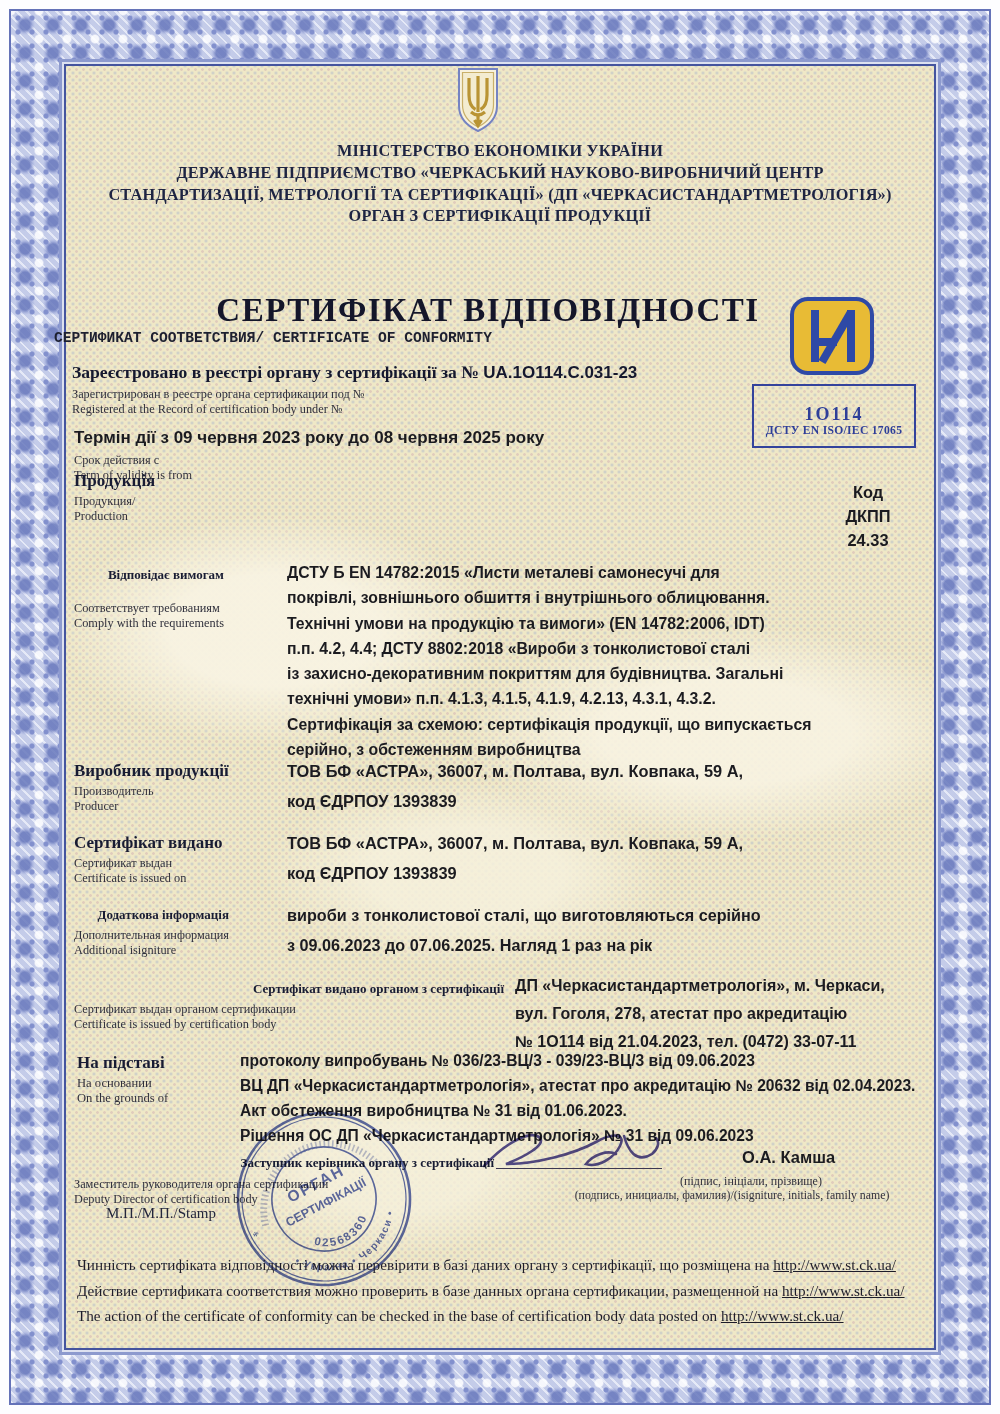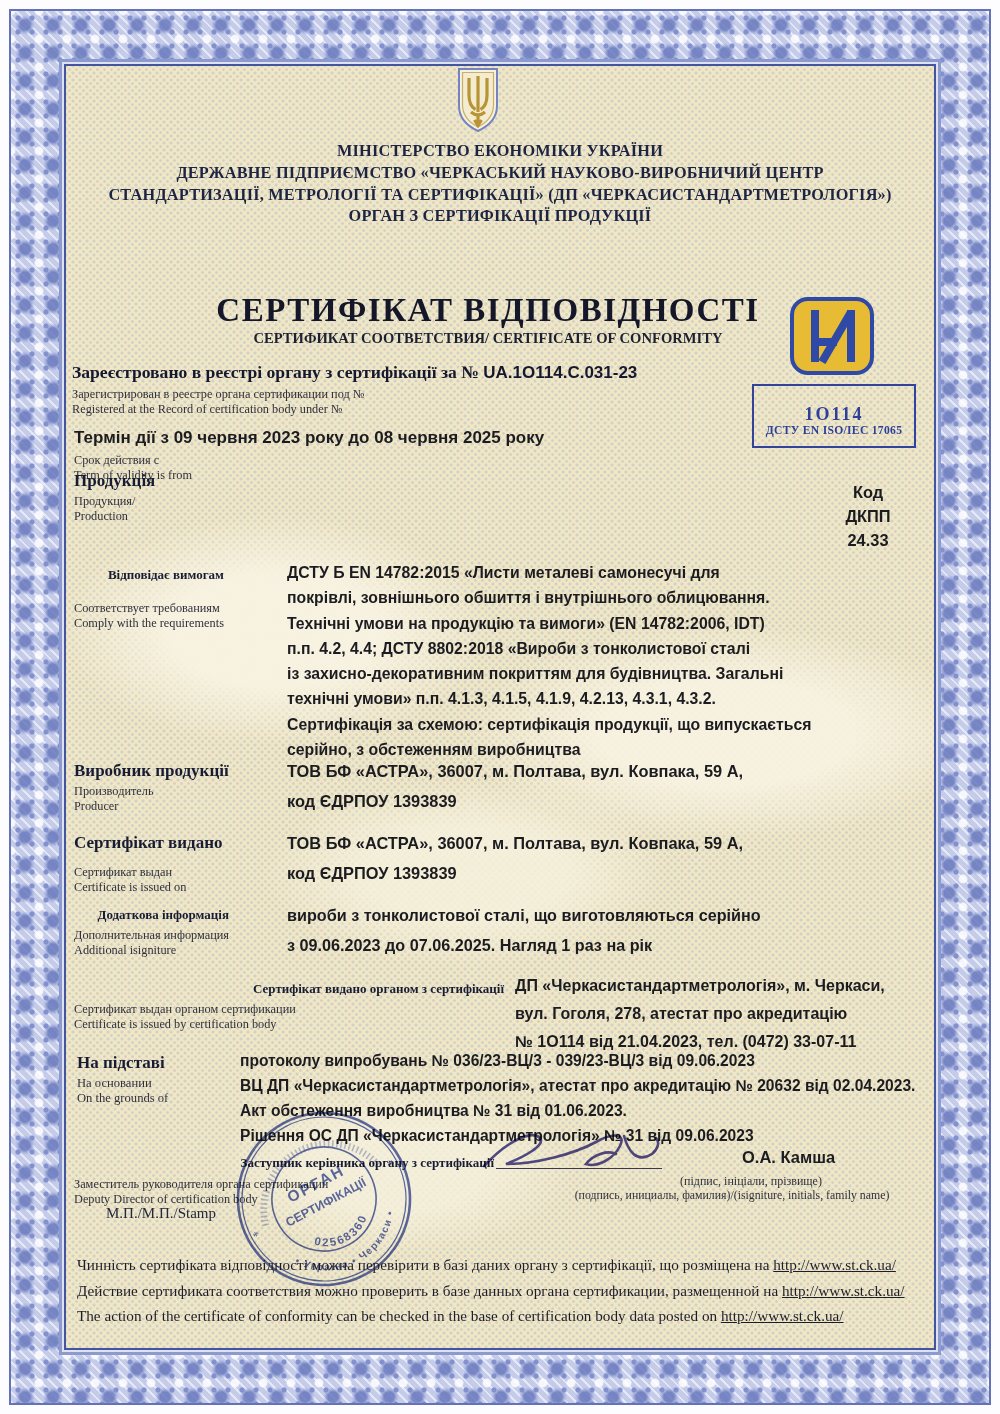--- a/index.html
+++ b/index.html
@@ -27,22 +27,22 @@
       radial-gradient(ellipse 250px 120px at 38% 86%, rgba(246,241,221,.8) 35%, rgba(246,241,221,0) 72%),
       radial-gradient(circle, rgba(194,148,170,.32) 1px, rgba(194,148,170,0) 1.7px),
       radial-gradient(circle, rgba(125,147,204,.32) 1px, rgba(125,147,204,0) 1.7px);
     background-size:100% 100%,100% 100%,100% 100%,100% 100%,7px 7px,7px 7px;
     background-position:0 0,0 0,0 0,0 0,0 0,3.5px 3.5px;
     background-repeat:no-repeat,no-repeat,no-repeat,no-repeat,repeat,repeat;}
   .ministry{left:0;right:0;top:74px;text-align:center;font-weight:bold;
             font-size:16.3px;line-height:21.8px;color:#1d2442;letter-spacing:.2px;}
   .title{left:0;right:0;top:226px;text-align:center;font-weight:bold;font-size:33px;
          letter-spacing:1.5px;color:#14162a;transform:translateX(-12px);}
-  .subtitle{left:0;right:0;top:264px;text-align:center;font-weight:bold;font-size:14.6px;
-            color:#1d2030;transform:translateX(-12px);}
+  .subtitle{left:0;right:0;top:264px;text-align:left;font-weight:bold;font-size:14.6px;
+            color:#1d2030;transform:translateX(-12px);font-family:Liberation Mono, monospace;}
   .lbl{font-weight:bold;font-size:17px;line-height:21px;color:#181c33;}
   .lbl.sm{font-size:13px;text-align:right;}
   .sub{font-size:12.3px;line-height:15.2px;color:#30303c;}
   .val{font-family:"Liberation Sans","DejaVu Sans",sans-serif;font-weight:bold;
        color:#1b1b20;white-space:pre-line;}
   .sans{font-family:"Liberation Sans","DejaVu Sans",sans-serif;}
   .accbox{border:2px solid #33439c;color:#2e3f99;text-align:center;padding-top:18px;}
   .accbox .n1{font-weight:bold;font-size:18px;letter-spacing:2px;line-height:20px;}
   .accbox .n2{font-weight:bold;font-size:11.6px;line-height:14px;letter-spacing:.3px;}
   .foot{font-size:15.2px;color:#1d1d2a;white-space:nowrap;}
@@ -135,21 +135,21 @@
     <div class="abs" style="left:8px;top:694px">
       <div class="lbl">Виробник продукції</div>
       <div class="sub" style="margin-top:3px">Производитель</div>
       <div class="sub">Producer</div>
     </div>
     <div class="abs val" style="left:221px;top:690px;width:600px;font-size:16.4px;line-height:30px">ТОВ БФ «АСТРА», 36007, м. Полтава, вул. Ковпака, 59 А,
 код ЄДРПОУ 1393839</div>
 
     <div class="abs" style="left:8px;top:766px">
       <div class="lbl">Сертифікат видано</div>
-      <div class="sub" style="margin-top:12px">Сертификат выдан</div>
+      <div class="sub" style="margin-top:3px">Сертификат выдан</div>
       <div class="sub">Certificate is issued on</div>
     </div>
     <div class="abs val" style="left:221px;top:762px;width:600px;font-size:16.4px;line-height:30px">ТОВ БФ «АСТРА», 36007, м. Полтава, вул. Ковпака, 59 А,
 код ЄДРПОУ 1393839</div>
 
     <div class="abs" style="left:8px;top:838px">
       <div class="lbl sm">Додаткова інформація</div>
       <div class="sub" style="margin-top:3px">Дополнительная информация</div>
       <div class="sub">Additional isigniture</div>
     </div>

